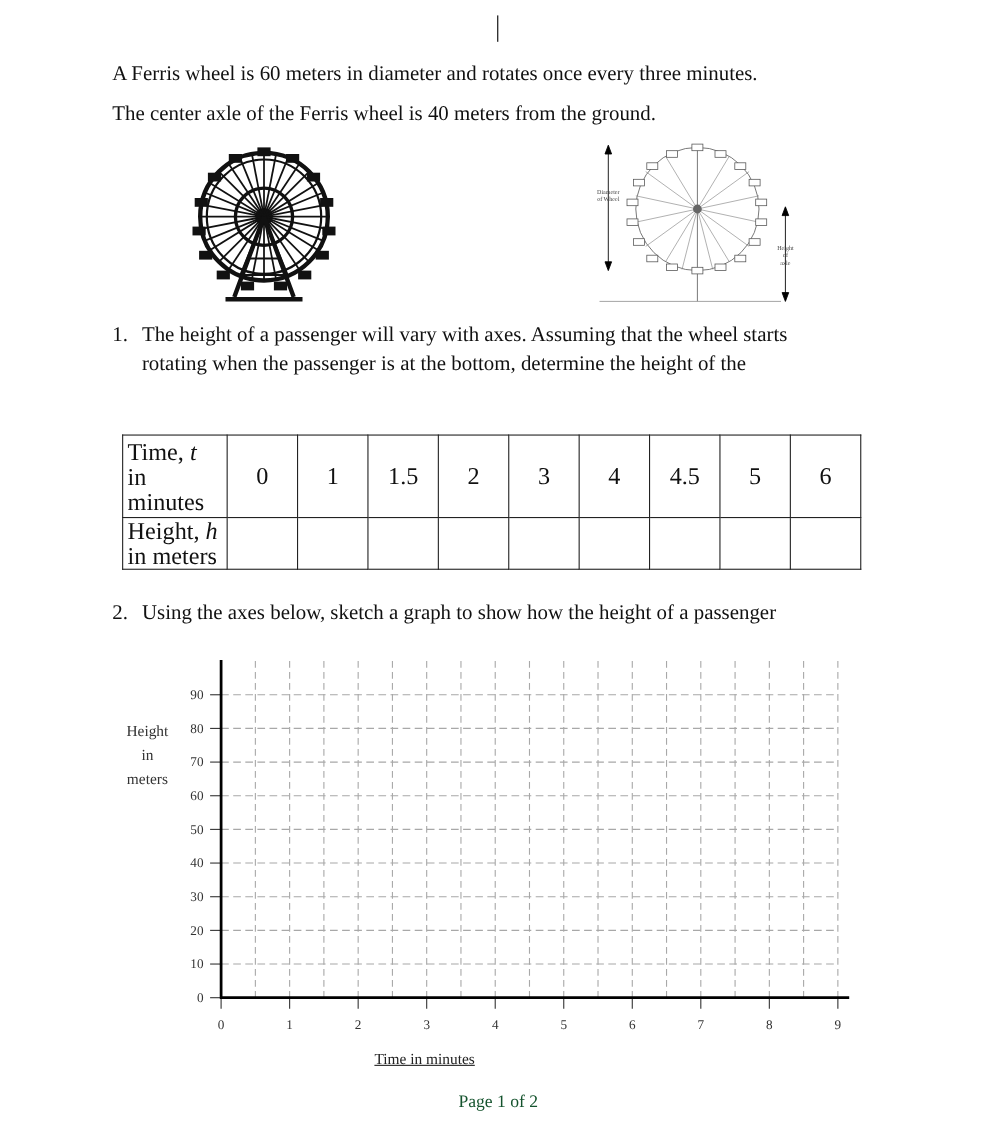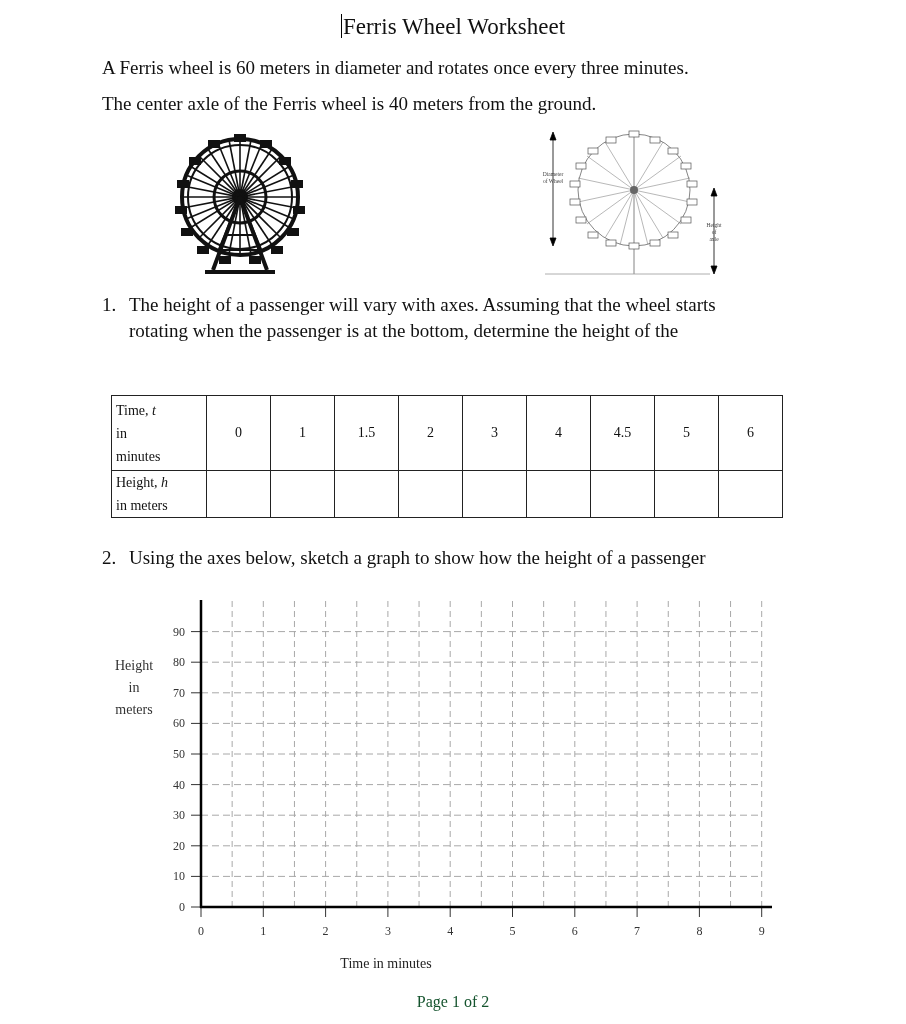--- a/index.html
+++ b/index.html
@@ -6,35 +6,35 @@
   body { width: 906px; height: 1024px; position: relative; overflow: hidden;
          font-family: "Liberation Serif", "DejaVu Serif", serif; color: #111; }
   .abs { position: absolute; }
   .title { left: 0; width: 906px; top: 14px; text-align: center; font-size: 23px; }
   .cursor { display: inline-block; width: 1px; height: 24px; background: #000; vertical-align: -4px; margin-right: 1px; }
   .intro { left: 102px; font-size: 19px; white-space: nowrap; }
   .q { left: 102px; font-size: 19px; line-height: 26px; width: 700px; }
   .q .num { position: absolute; left: 0; }
   .q .txt { margin-left: 27px; display: block; }
   table.data { position: absolute; left: 111px; top: 395px; border-collapse: collapse;
-               font-size: 14px; }
+               font-size: 22px; }
   table.data td { border: 1.5px solid #222; text-align: center; padding: 0; }
   table.data td.hdr { text-align: left; padding: 0 4px; line-height: 23px; width: 86px; }
   table.data tr.r1 td { height: 74px; }
   table.data tr.r2 td { height: 45px; margin-top: 39px; }
   table.data td.val { width: 63px; }
   .ylabel { left: 107px; top: 655px; width: 54px; text-align: center; font-size: 14px; line-height: 22px; color: #333; }
-  .xlabel { left: 0; width: 772px; top: 956px; text-align: center; font-size: 14px; color: #222; box-sizing: border-box; }
+  .xlabel { left: 0; width: 772px; top: 956px; text-align: center; font-size: 14px; color: #222; box-sizing: border-box; text-decoration: underline; }
   .footer { left: 0; width: 906px; top: 993px; text-align: center; font-size: 16px; color: #14532d; padding-left: 0; }
   svg text { font-family: "Liberation Serif", "DejaVu Serif", serif; }
 </style>
 </head>
 <body>
 
-<div class="abs title"><span class="cursor"></span><span>Ferris Wheel Worksheet</span></div>
+<div class="abs title"><span class="cursor"></span></div>
 
 <div class="abs intro" style="top:57px;">A Ferris wheel is 60 meters in diameter and rotates once every three minutes.</div>
 <div class="abs intro" style="top:93px;">The center axle of the Ferris wheel is 40 meters from the ground.</div>
 
 <svg class="abs" style="left:165px; top:130px;" width="150" height="150" viewBox="0 0 150 150">
   <g stroke="#111" fill="none">
     <circle cx="75" cy="67" r="58" stroke-width="4"></circle>
     <circle cx="75" cy="67" r="52" stroke-width="2"></circle>
     <circle cx="75" cy="67" r="26" stroke-width="3"></circle>
     <circle cx="75" cy="67" r="6" stroke-width="4"></circle>

